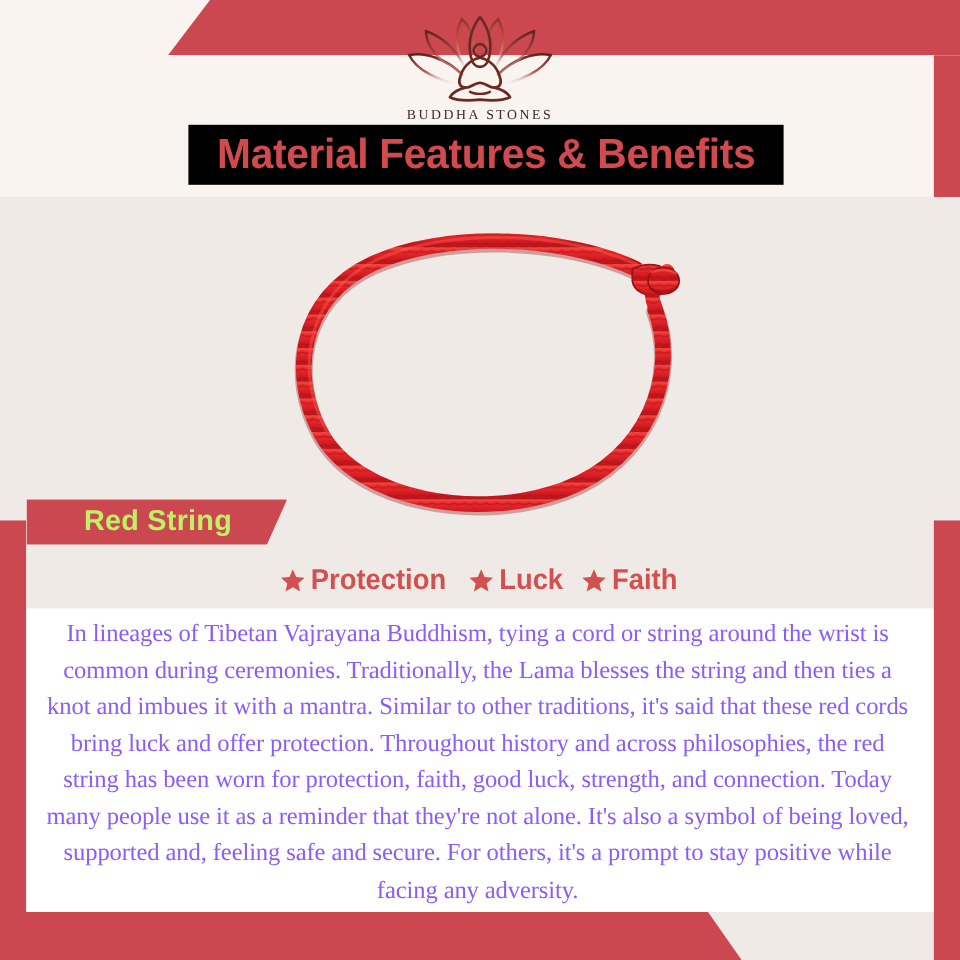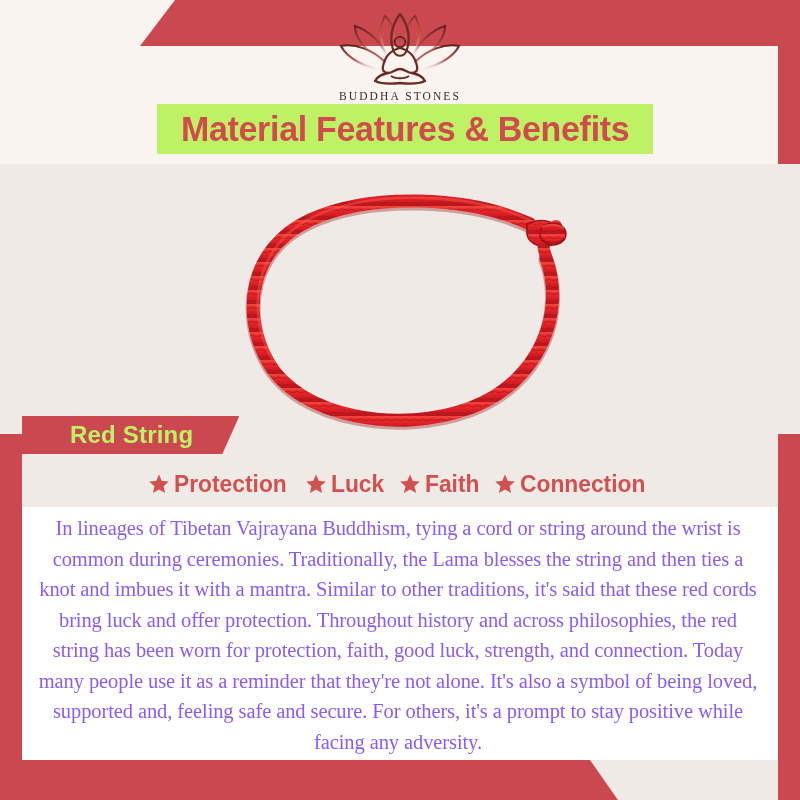--- a/index.html
+++ b/index.html
@@ -85,21 +85,21 @@
     letter-spacing: 2.1px;
     color: #3b2b28;
     font-weight: 400;
   }
 
   
   .title-box {
     position: absolute;
     left: 157px; top: 104px;
     width: 496px; height: 50px;
-    background: #bef264;
+    background: #000000;
     display: flex;
     align-items: center;
     justify-content: center;
   }
   .title-text {
     font-family: "Liberation Sans Narrow", "Liberation Sans", sans-serif;
     font-size: 35px;
     font-weight: 700;
     color: #d04a4e;
     letter-spacing: -0.3px;
@@ -312,26 +312,20 @@
     </div>
 
     <div class="feature">
       <svg class="star" viewBox="0 0 24 24">
         <path fill="currentColor" d="M12 1.6l3.1 7.0 7.6 .7-5.75 5.05 1.7 7.45L12 17.9 5.35 21.8l1.7-7.45L1.3 9.3l7.6-.7z"></path>
       </svg>
       <span class="feature-label">Faith</span>
     </div>
 
 
-    <div class="feature">
-      <svg class="star" viewBox="0 0 24 24">
-        <path fill="currentColor" d="M12 1.6l3.1 7.0 7.6 .7-5.75 5.05 1.7 7.45L12 17.9 5.35 21.8l1.7-7.45L1.3 9.3l7.6-.7z"></path>
-      </svg>
-      <span class="feature-label">Connection</span>
-    </div>
 
   </div>
 
   <div class="copy">
     <p>In lineages of Tibetan Vajrayana Buddhism, tying a cord or string around the wrist is common during ceremonies. Traditionally, the Lama blesses the string and then ties a knot and imbues it with a mantra. Similar to other traditions, it's said that these red cords bring luck and offer protection. Throughout history and across philosophies, the red string has been worn for protection, faith, good luck, strength, and connection. Today many people use it as a reminder that they're not alone. It's also a symbol of being loved, supported and, feeling safe and secure. For others, it's a prompt to stay positive while facing any adversity.</p>
   </div>
 
 </div>
 
 </body></html>

